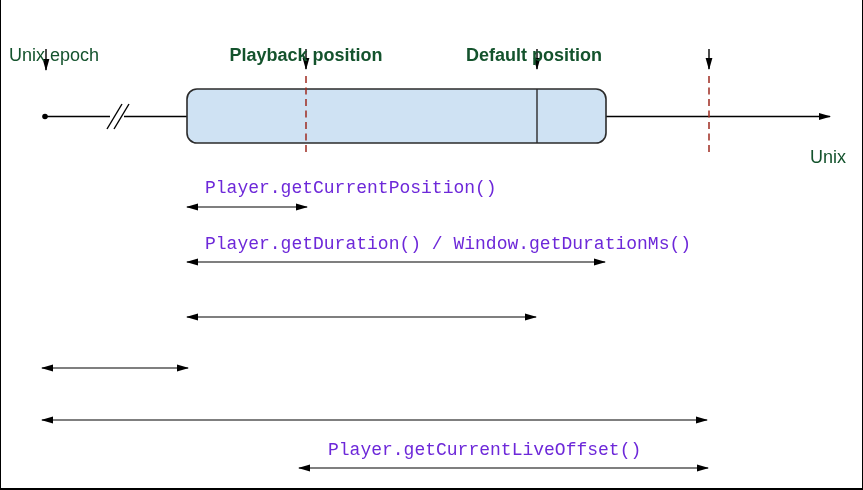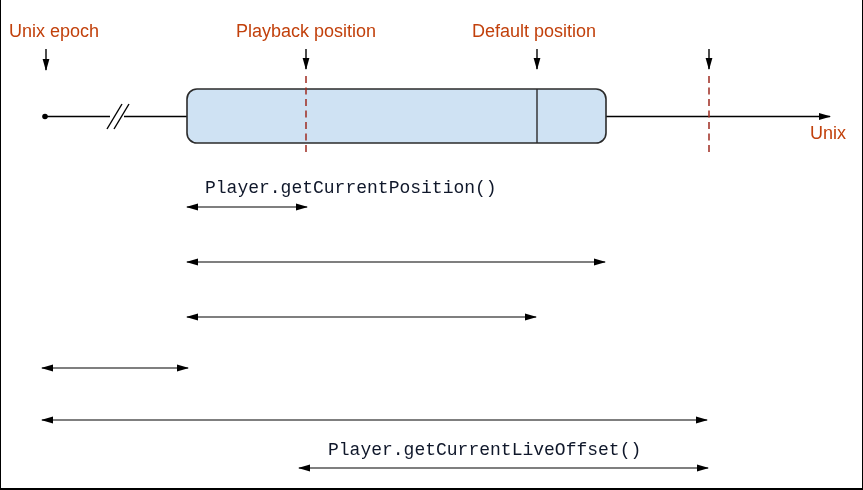--- a/index.html
+++ b/index.html
@@ -11,23 +11,23 @@
   .canvas { position: absolute; inset: 0; }
   .frame {
     position: absolute; inset: 0;
     border-left: 1.5px solid #000;
     border-right: 1.5px solid #000;
     border-bottom: 2px solid #000;
     pointer-events: none;
   }
   svg.layer { position: absolute; left: 0; top: 0; }
   .lbl { position: absolute; white-space: nowrap; }
-  .sans { font: 18px/22px "Liberation Sans", sans-serif; color: #c2410c; }
-  .mono { font: 18px/22px "Liberation Mono", monospace; color: #0f172a; }
-  .ctr  { transform: translateX(-50%); }
+  .sans { font: 18px/22px "Liberation Sans", sans-serif; color: #14532d; margin-top: 24px; }
+  .mono { font: 18px/22px "Liberation Mono", monospace; color: #6d28d9; }
+  .ctr  { transform: translateX(-50%); font-weight: bold; }
 </style>
 </head>
 <body>
 
 <div class="canvas">
 
   <svg class="layer" width="863" height="490" viewBox="0 0 863 490">
     <defs>
       <marker id="arrow" viewBox="0 0 12 8" markerWidth="12" markerHeight="8" refX="11" refY="4" orient="auto-start-reverse" markerUnits="userSpaceOnUse">
         <path d="M0,0.6 L12,4 L0,7.4 Z" fill="#000"></path>
@@ -58,16 +58,17 @@
     <line x1="42" y1="420" x2="707" y2="420" stroke="#000" stroke-width="1.2" marker-start="url(#arrow)" marker-end="url(#arrow)"></line>
     <line x1="299" y1="468" x2="708" y2="468" stroke="#000" stroke-width="1.2" marker-start="url(#arrow)" marker-end="url(#arrow)"></line>
   </svg>
 
   <div class="lbl sans" style="left:9px; top:20px">Unix epoch</div>
   <div class="lbl sans ctr" style="left:306px; top:20px">Playback position</div>
   <div class="lbl sans ctr" style="left:534px; top:20px">Default position</div>
   <div class="lbl sans" style="left:810px; top:122px">Unix</div>
 
   <div class="lbl mono" style="left:205px; top:177px">Player.getCurrentPosition()</div>
+  <div class="lbl mono" style="left:205px; top:233px">Player.getDuration() / Window.getDurationMs()</div>
   <div class="lbl mono" style="left:328px; top:439px">Player.getCurrentLiveOffset()</div>
 
   <div class="frame"></div>
 </div>
 
 </body></html>

